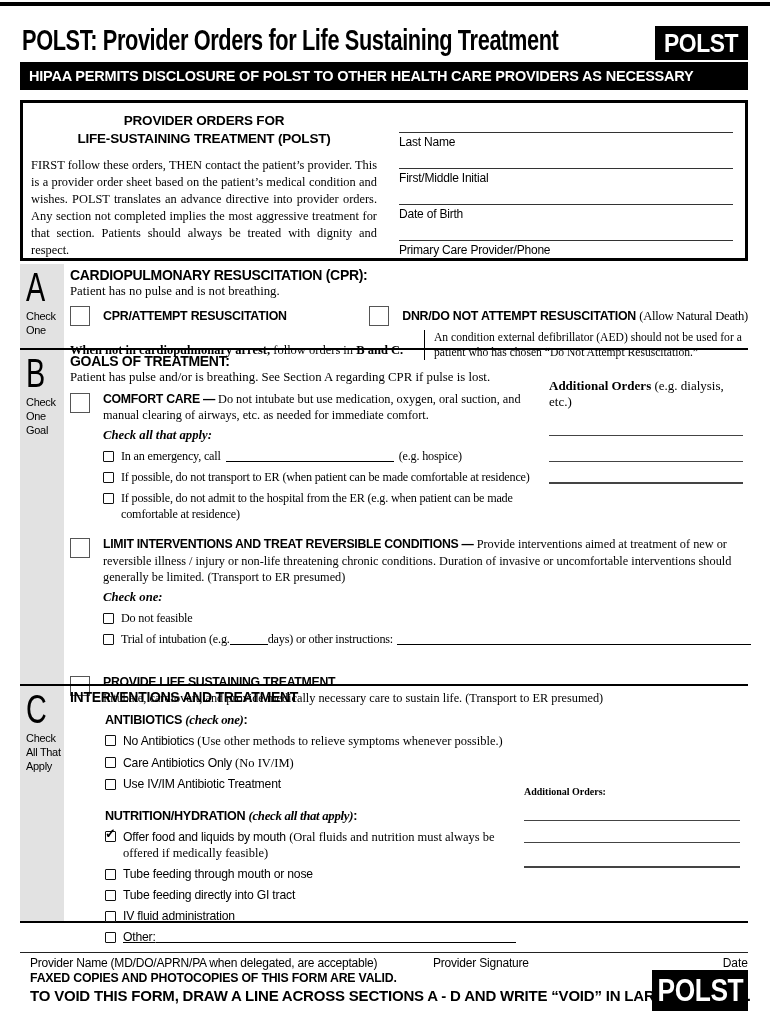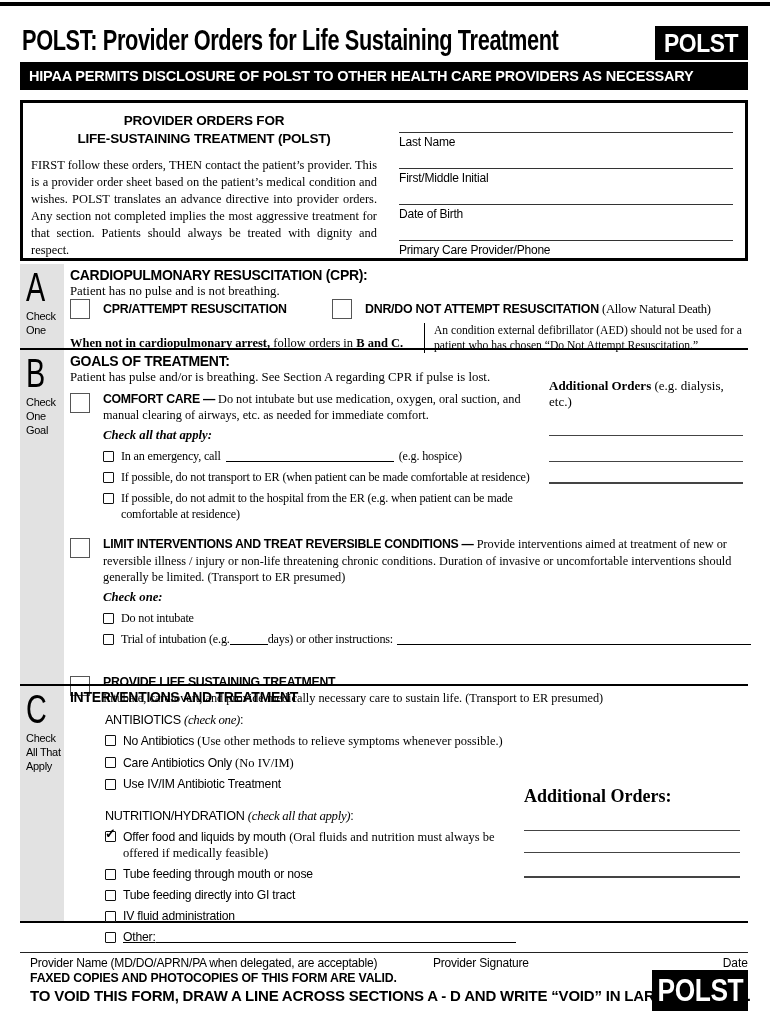--- a/index.html
+++ b/index.html
@@ -40,21 +40,21 @@
   .sec-c { top:684px; height:239px; border-top:2.5px solid #000; border-bottom:2.5px solid #000; }
   .sidebar { width:44px; background:#e2e2e2; padding:3px 0 0 6px; flex-shrink:0; }
   .sb-letter { font-size:40px; line-height:1; font-weight:400; transform:scaleX(.72);
                transform-origin:left top; }
   .sb-note { margin-top:3px; font-size:11px; line-height:1.25; letter-spacing:-0.3px; width:38px; }
   .sec-content { flex:1; padding-left:6px; position:relative; }
   .sec-title { font-weight:700; font-size:14px; letter-spacing:-0.3px; padding-top:3px; }
   .sub-serif { font-family:"Liberation Serif",serif; font-size:12.8px; margin-top:1px; }
 
   
-  .a-opts { display:flex; align-items:flex-start; }
+  .a-opts { display:flex; margin-top:7px; align-items:flex-start;justify-content:space-between; }
   .opt-group { display:flex; align-items:center; }
   .opt-g1 { width:262px; }
   .cb-lg { width:20px; height:20px; border:1.6px solid #555; background:#fff; flex-shrink:0; }
   .opt-label { margin-left:13px; font-weight:700; font-size:12.4px; letter-spacing:-0.25px; }
   .opt-serif { font-family:"Liberation Serif",serif; font-weight:400; font-size:12.6px; }
   .a-foot { display:flex; margin-top:4px; align-items:stretch; }
   .a-foot-left { width:352px; font-family:"Liberation Serif",serif; font-size:12.5px;
                  line-height:1.2; align-self:flex-end; padding-bottom:2px; }
   .a-vbar { border-left:1.6px solid #000; margin:0 9px 0 2px; }
   .a-foot-right { flex:1; font-family:"Liberation Serif",serif; font-size:11.6px; line-height:1.3; }
@@ -88,25 +88,25 @@
   .ao-line { border-bottom:1.5px solid #444; height:0; }
   .b-orders .ao-line:nth-of-type(1) { margin-top:24px; }
   .b-orders .ao-line:nth-of-type(2) { margin-top:25px; }
   .b-orders .ao-line:nth-of-type(3) { margin-top:25px; }
   .b-orders .ao-line:nth-of-type(4) { margin-top:20px; }
   .b-main { width:480px; }
   .wide { width:648px; }
 
   
   .c-sub { margin-left:35px; }
-  .c-head { margin-top:8px; font-weight:400; font-size:12.6px; letter-spacing:-0.3px; }
+  .c-head { margin-top:8px; font-weight:700; font-size:12.6px; letter-spacing:-0.3px; }
   .c-head .ital { font-family:"Liberation Serif",serif; font-style:italic; font-size:12.8px; }
   .c-list { width:420px; }
   .c-orders { position:absolute; left:460px; top:100px; width:216px; }
-  .c-orders .ao-label { font-size:18px; font-weight:700; }
+  .c-orders .ao-label { font-size:10px; font-weight:700; }
   .c-orders .ao-line:nth-of-type(1) { margin-top:20px; }
   .c-orders .ao-line:nth-of-type(2) { margin-top:23px; }
   .c-orders .ao-line:nth-of-type(3) { margin-top:21px; }
   .c-orders .ao-line:nth-of-type(4) { margin-top:23px; }
   .mt14 { margin-top:14px; }
   .line-fill { flex:1; max-width:360px; border-bottom:1.3px solid #000; height:13px; }
 
   
   .f-line { position:absolute; left:20px; top:952px; width:728px; border-top:1.8px solid #222; }
   .f-name { position:absolute; left:30px; top:956px; font-size:12px; letter-spacing:-0.2px; }
@@ -231,21 +231,21 @@
         </div>
       </div>
 
       <div class="blk mt14">
         <span class="cb-lg"></span>
         <div class="blk-text wide">
           <span class="bold-sans-inline">LIMIT INTERVENTIONS AND TREAT REVERSIBLE CONDITIONS —</span><span> Provide interventions aimed at treatment of new or reversible illness / injury or non-life threatening chronic conditions.  Duration of invasive or uncomfortable interventions should generally be limited. (Transport to ER presumed)</span>
           <div class="check-lbl">Check one:</div>
           <div class="ck">
             <span class="cb-sm"></span>
-            <span class="ck-text">Do not intubate</span>
+            <span class="ck-text">Do not feasible</span>
           </div>
           <div class="ck">
             <span class="cb-sm"></span>
             <span class="ck-row">
               <span>Trial of intubation (e.g.</span>
               <span class="blank w38"></span>
               <span>days) or other instructions:</span>
               <span class="blank grow"></span>
             </span>
           </div>

